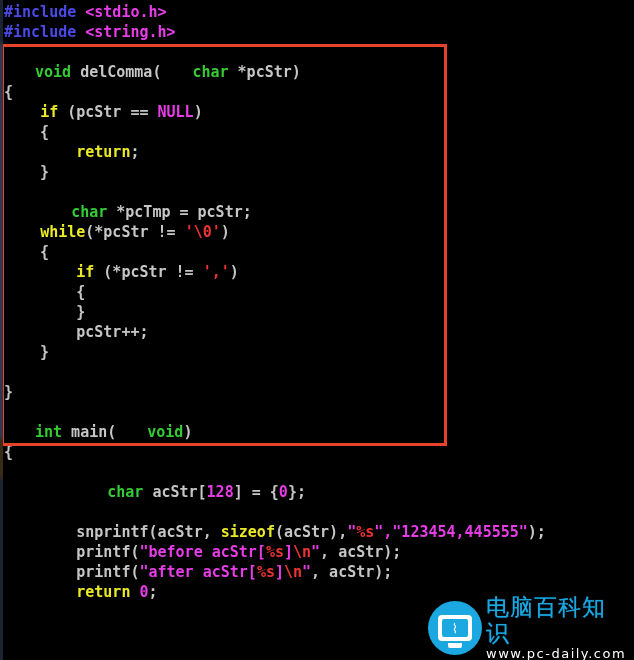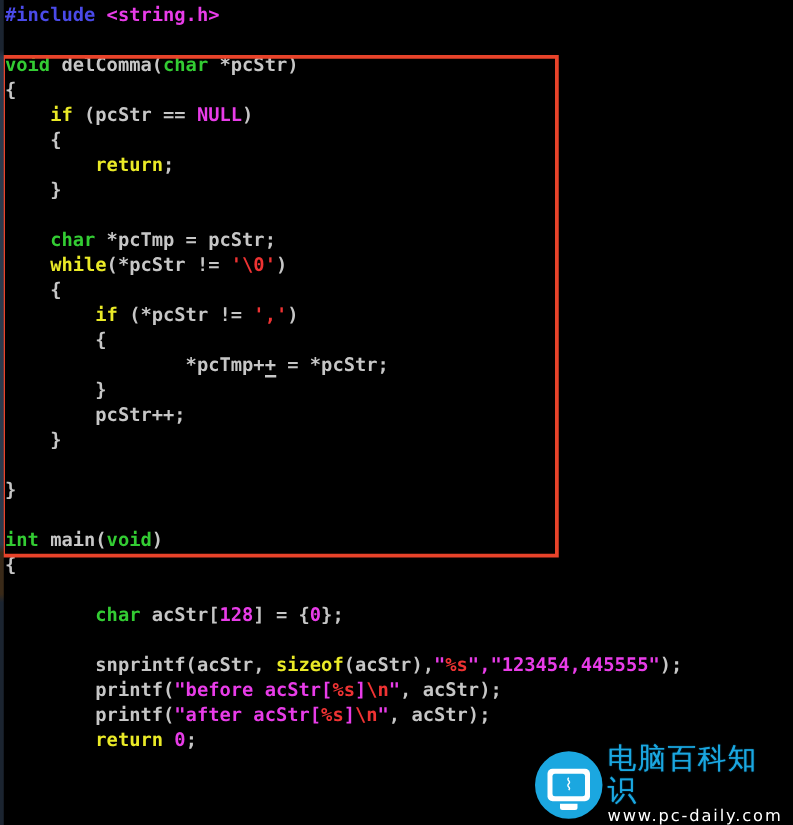--- a/index.html
+++ b/index.html
@@ -71,21 +71,21 @@
     letter-spacing: 0px;
     padding-left: 4px;
   }
 
   .tok { white-space: pre; }
 
   
   .c-plain   { color: #c6c6c6; }
   .c-pre     { color: #4a4ae8; }
   .c-hdr     { color: #e83ce8; }
-  .c-kw      { color: #33cc33; }
+  .c-kw      { color: #33cc33; padding-left: 31px; }
   .c-ctl     { color: #eaea27; }
   .c-str     { color: #e83ce8; }
   .c-esc     { color: #ef3333; }
   .c-num     { color: #e83ce8; text-align: center; }
   .c-chr     { color: #ef3333; }
   .c-null    { color: #e83ce8; }
 
   
   .cursor {
     border-bottom: 2px solid #c8c8c8;
@@ -175,35 +175,35 @@
   }
 </style>
 </head>
 <body>
 
 <div id="screen">
 
   <div id="gutter"></div>
 
   <div id="code">
+      <div class="line"><span class="tok c-pre">#include </span><span class="tok c-hdr">&lt;stdio.h&gt;</span></div>
       <div class="line"><span class="tok c-pre">#include </span><span class="tok c-hdr">&lt;string.h&gt;</span></div>
       <div class="line">&nbsp;</div>
       <div class="line"><span class="tok c-kw">void</span><span class="tok c-plain"> delComma(</span><span class="tok c-kw">char</span><span class="tok c-plain"> *pcStr)</span></div>
       <div class="line"><span class="tok c-plain">{</span></div>
       <div class="line"><span class="tok c-plain">    </span><span class="tok c-ctl">if</span><span class="tok c-plain"> (pcStr == </span><span class="tok c-null">NULL</span><span class="tok c-plain">)</span></div>
       <div class="line"><span class="tok c-plain">    {</span></div>
       <div class="line"><span class="tok c-plain">        </span><span class="tok c-ctl">return</span><span class="tok c-plain">;</span></div>
       <div class="line"><span class="tok c-plain">    }</span></div>
       <div class="line">&nbsp;</div>
       <div class="line"><span class="tok c-plain">    </span><span class="tok c-kw">char</span><span class="tok c-plain"> *pcTmp = pcStr;</span></div>
       <div class="line"><span class="tok c-plain">    </span><span class="tok c-ctl">while</span><span class="tok c-plain">(*pcStr != </span><span class="tok c-chr">'\0'</span><span class="tok c-plain">)</span></div>
       <div class="line"><span class="tok c-plain">    {</span></div>
       <div class="line"><span class="tok c-plain">        </span><span class="tok c-ctl">if</span><span class="tok c-plain"> (*pcStr != </span><span class="tok c-chr">','</span><span class="tok c-plain">)</span></div>
       <div class="line"><span class="tok c-plain">        {</span></div>
-      <div class="line"><span class="tok c-plain">                *pcTmp+</span><span class="tok c-plain cursor">+</span><span class="tok c-plain"> = *pcStr;</span></div>
       <div class="line"><span class="tok c-plain">        }</span></div>
       <div class="line"><span class="tok c-plain">        pcStr++;</span></div>
       <div class="line"><span class="tok c-plain">    }</span></div>
       <div class="line">&nbsp;</div>
       <div class="line"><span class="tok c-plain">}</span></div>
       <div class="line">&nbsp;</div>
       <div class="line"><span class="tok c-kw">int</span><span class="tok c-plain"> main(</span><span class="tok c-kw">void</span><span class="tok c-plain">)</span></div>
       <div class="line"><span class="tok c-plain">{</span></div>
       <div class="line">&nbsp;</div>
       <div class="line"><span class="tok c-plain">        </span><span class="tok c-kw">char</span><span class="tok c-plain"> acStr[</span><span class="tok c-num">128</span><span class="tok c-plain">] = {</span><span class="tok c-num">0</span><span class="tok c-plain">};</span></div>

